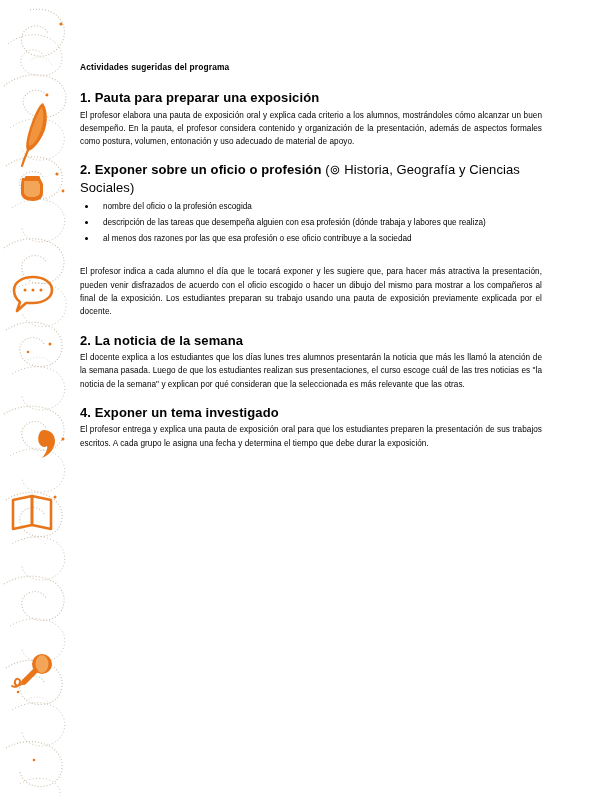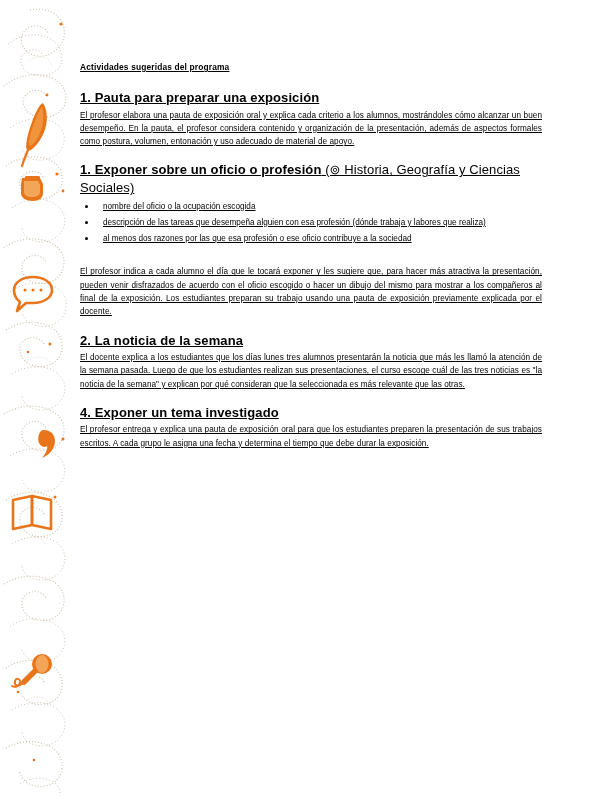--- a/index.html
+++ b/index.html
@@ -38,21 +38,20 @@
     width: 78px;
     height: 800px;
   }
 
   
   .doc-body {
     position: absolute;
     left: 80px;
     top: 62px;
     width: 462px;
-    text-decoration: underline;
   }
 
   .doc-title {
     font-size: 8.4px;
     font-weight: bold;
     letter-spacing: 0.15px;
     margin: 0 0 17px 0;
     line-height: 1.2;
   }
 
@@ -217,25 +216,25 @@
 
     <div class="section">
       <h2 class="section-heading">
         <span>1. Pauta para preparar una exposición</span>
       </h2>
       <p class="para">El profesor elabora una pauta de exposición oral y explica cada criterio a los alumnos, mostrándoles cómo alcanzar un buen desempeño. En la pauta, el profesor considera contenido y organización de la presentación, además de aspectos formales como postura, volumen, entonación y uso adecuado de material de apoyo.</p>
     </div>
 
     <div class="section">
       <h2 class="section-heading">
-        <span>1. Exponer sobre un oficio o profesión</span>
+        <span>2. Exponer sobre un oficio o profesión</span>
         <span class="heading-note">(⊚ Historia, Geografía y Ciencias Sociales)</span>
       </h2>
       <ul class="bullets">
-        <li>nombre del oficio o la ocupación escogida</li>
+        <li>nombre del oficio o la profesión escogida</li>
         <li>descripción de las tareas que desempeña alguien con esa profesión (dónde trabaja y labores que realiza)</li>
         <li>al menos dos razones por las que esa profesión o ese oficio contribuye a la sociedad</li>
       </ul>
       <p class="para post-bullets">El profesor indica a cada alumno el día que le tocará exponer y les sugiere que, para hacer más atractiva la presentación, pueden venir disfrazados de acuerdo con el oficio escogido o hacer un dibujo del mismo para mostrar a los compañeros al final de la exposición. Los estudiantes preparan su trabajo usando una pauta de exposición previamente explicada por el docente.</p>
     </div>
 
     <div class="section">
       <h2 class="section-heading">
         <span>2. La noticia de la semana</span>
       </h2>

